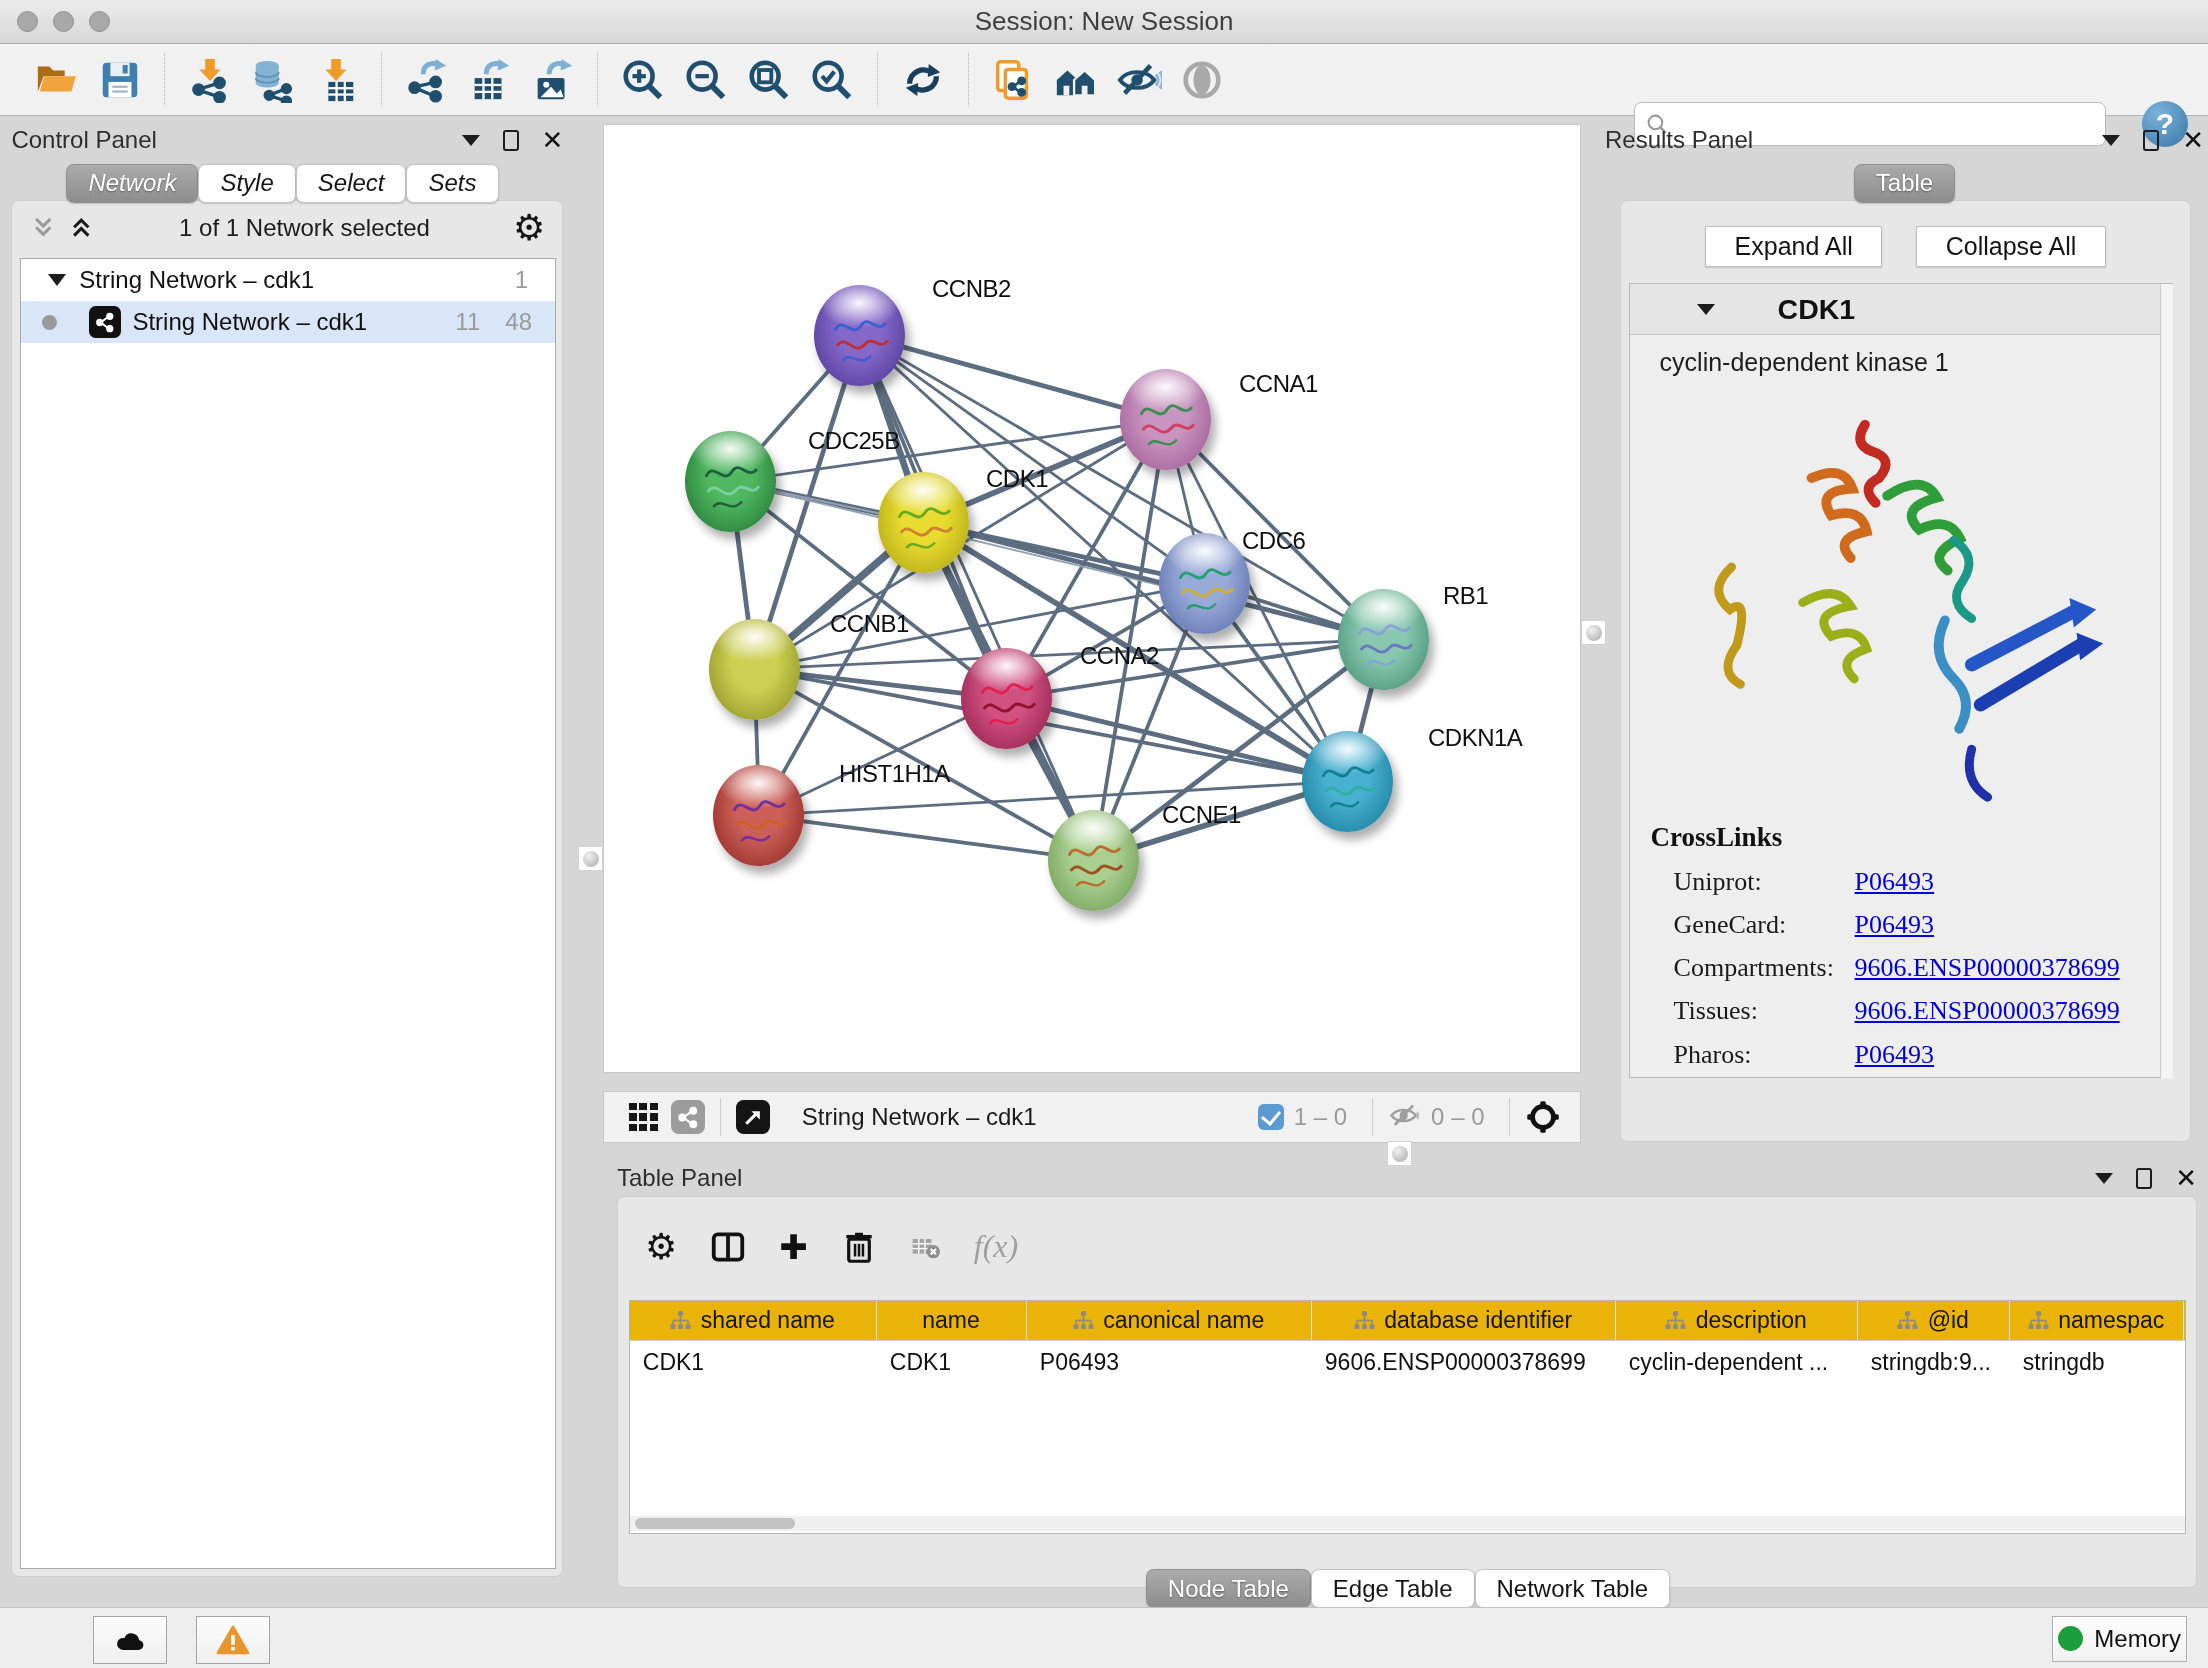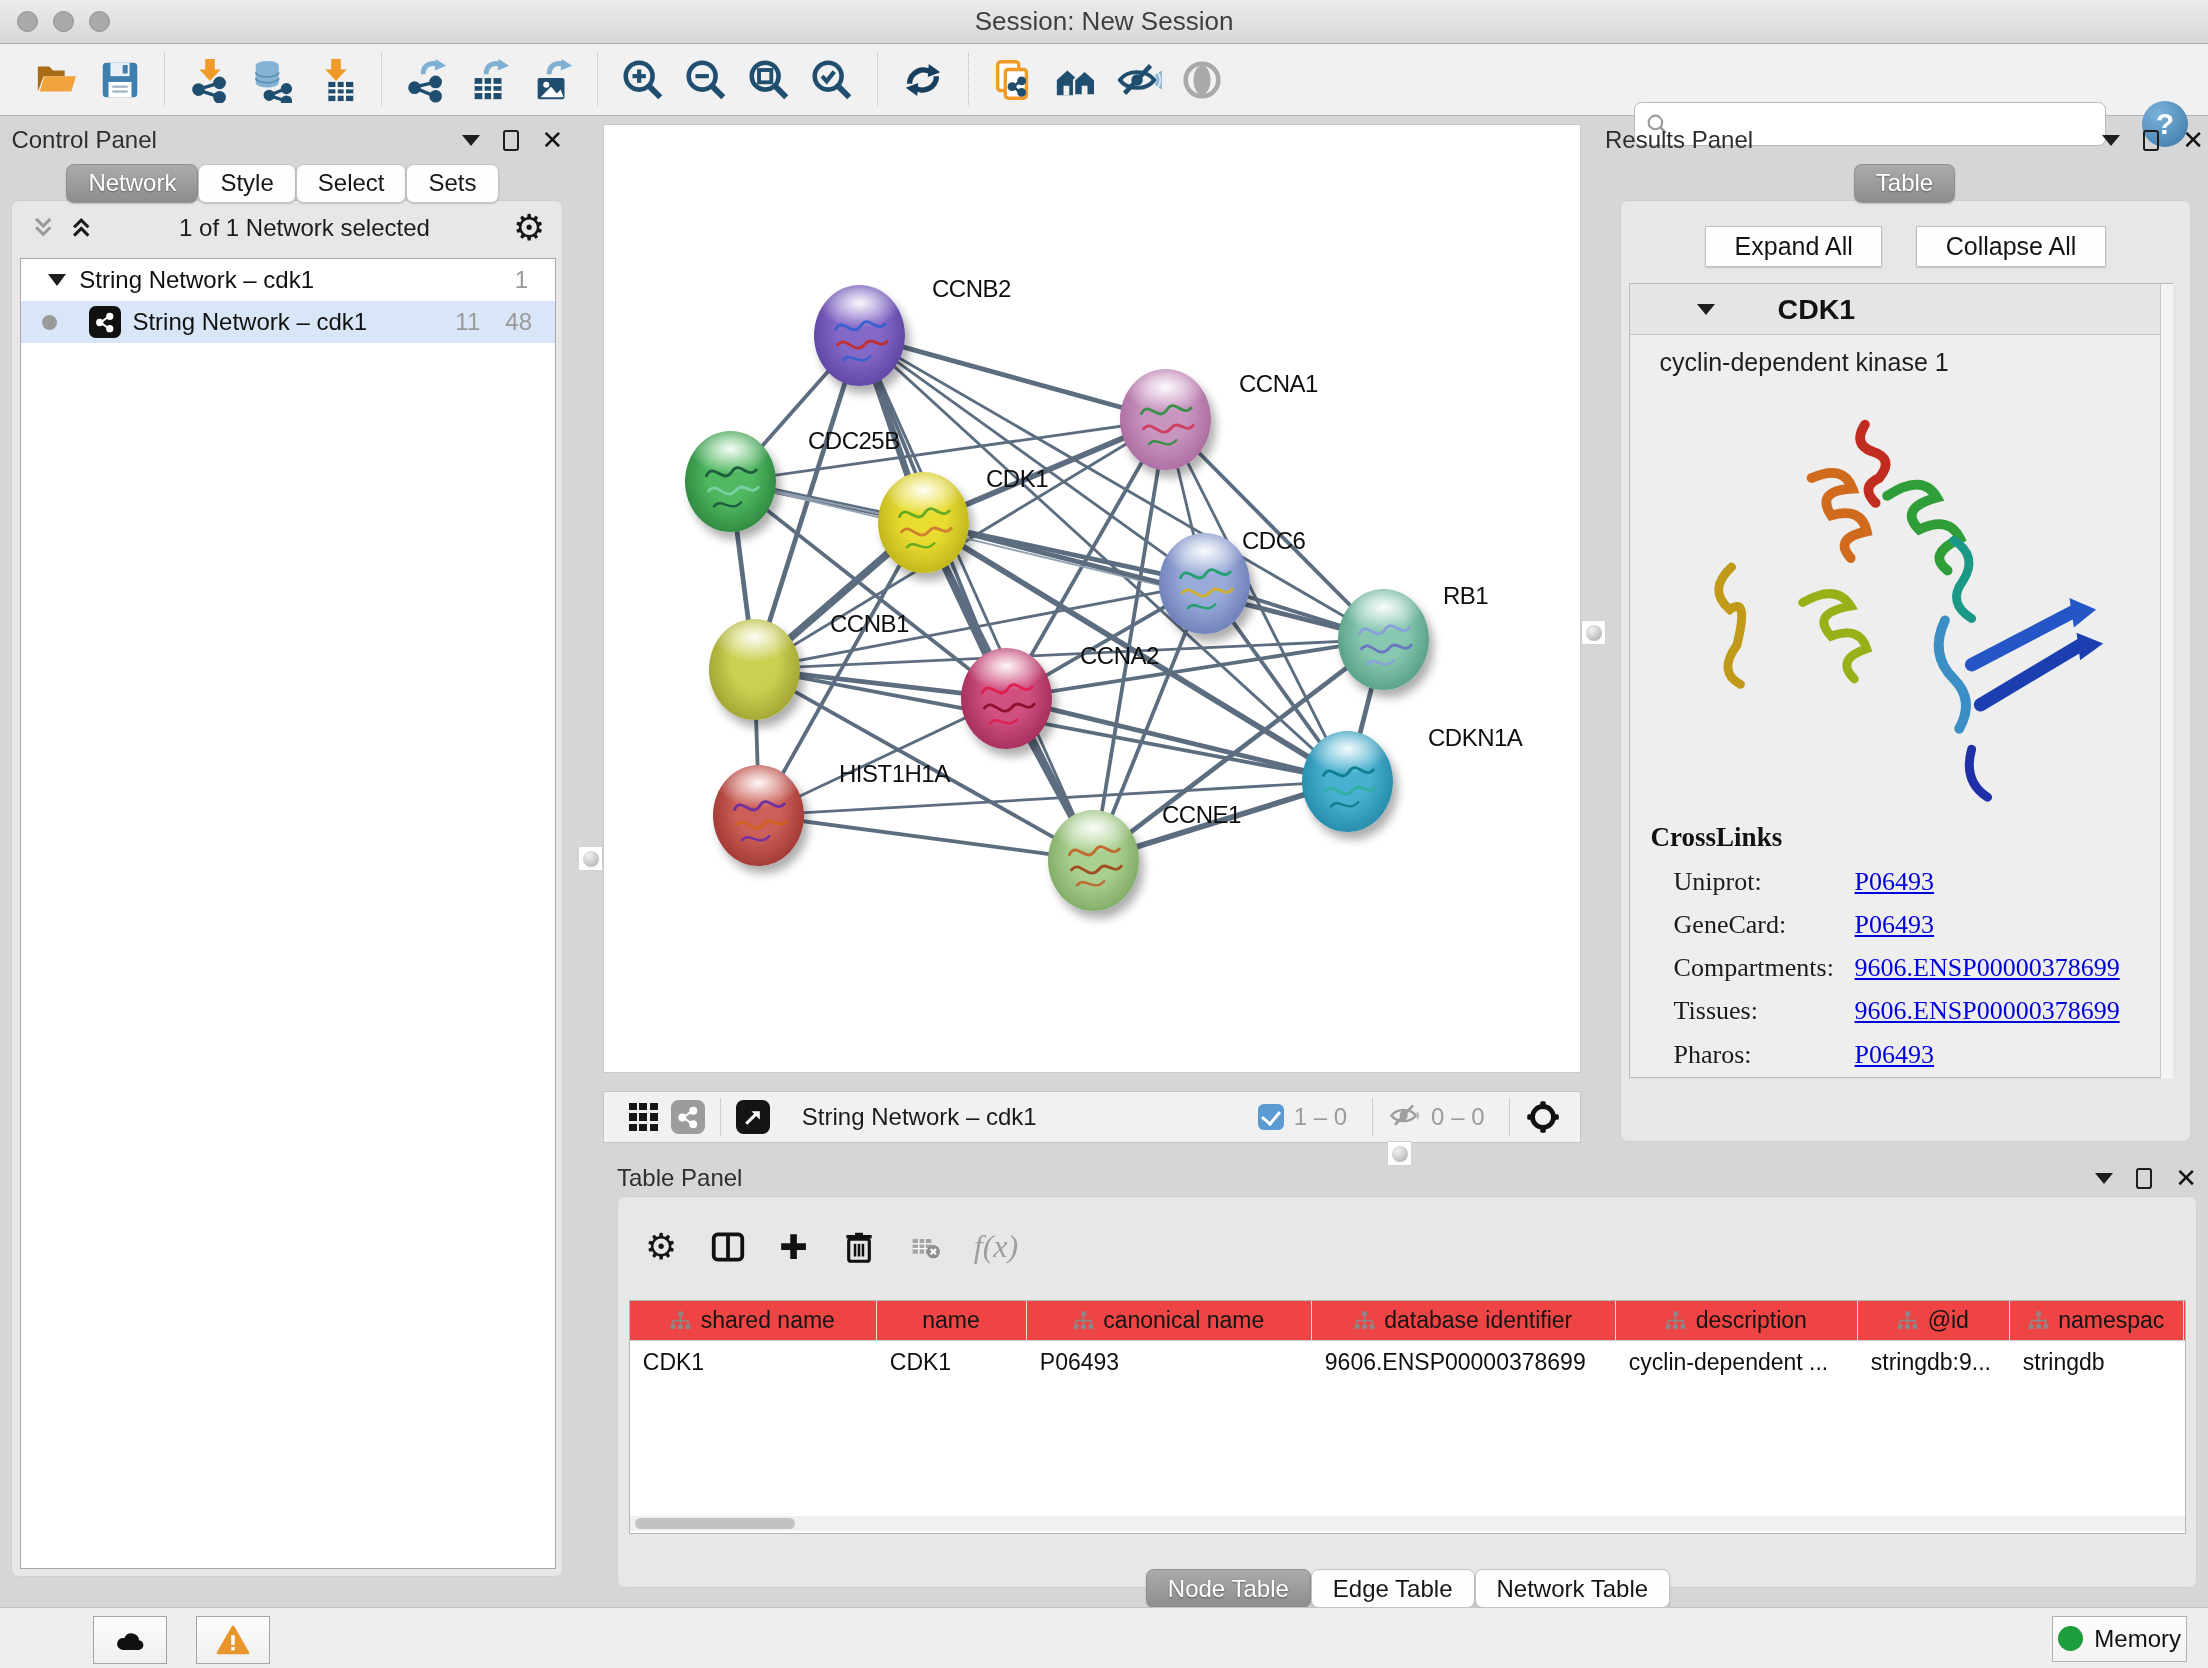--- a/index.html
+++ b/index.html
@@ -37,21 +37,21 @@
 
   .tab { height:39px; border:1px solid #c3c3c3; background:#fefefe; border-radius:7.6px;
     display:flex; align-items:center; justify-content:center; font-size:24px; color:#161616;
     box-shadow:0 1px 1.9px rgba(0,0,0,.18); padding:0 21px; }
   .tab.active { background:linear-gradient(#ababab,#8d8d8d); color:#fff; border-color:#8f8f8f; text-shadow:0 1px 1.9px rgba(0,0,0,.4); }
 
   
   #control-panel { position:absolute; left:11.4px; top:124px; width:552px; height:1453px; }
   #cp-header { display:flex; align-items:center; height:32px; }
   #cp-header .panel-title { flex:1; }
-  #cp-tabs { display:flex; margin:7.6px 0 0 55px; position:relative; z-index:2; }
+  #cp-tabs { display:flex; margin:7.6px 0 0 55px; position:relative; z-index:2;font-style:italic; }
   #cp-body { position:absolute; left:0; top:76px; width:552px; height:1377px;
     background:#e7e7e7; border:1px solid #cfcfcf; border-radius:7.6px; }
   #cp-statusrow { height:53px; display:flex; align-items:center; padding:0 17px; }
   #cp-statusrow svg { width:28.5px; height:28.5px; }
   #cp-status { flex:1; text-align:center; font-size:24px; color:#1c1c1c; }
   .gear-glyph { font-size:36px; color:#151515; line-height:1; }
   #net-list { position:absolute; left:7.6px; top:57px; width:536px; height:1311px; background:#fff; border:1px solid #a9a9a9; }
   .tree-row { height:42px; display:flex; align-items:center; font-size:24px; color:#111; }
   .tree-row .num { color:#9a9a9a; }
   .tree-row.selected { background:#d9e6f7; }
@@ -117,21 +117,21 @@
   
   #tp-titlebar { position:absolute; left:617px; top:1162px; width:1580px; height:32px; display:flex; align-items:center; }
   #tp-titlebar .panel-title { flex:1; }
   #table-panel { position:absolute; left:617px; top:1196px; width:1580px; height:392px;
     background:#e7e7e7; border:1px solid #cfcfcf; border-radius:7.6px; }
   #tp-toolbar { height:99px; display:flex; align-items:center; padding-left:27px; gap:32px; }
   #tp-toolbar svg { width:38px; height:38px; }
   .plus-glyph { font-size:34px; font-weight:bold; color:#111; }
   .fx-glyph { font-family:"Liberation Serif","DejaVu Serif",serif; font-style:italic; font-size:32px; color:#9f9f9f; }
   #table-box { position:absolute; left:10.5px; top:103px; width:1557px; height:234px; background:#fff; border:1px solid #b5b5b5; }
-  #thead { display:flex; height:40px; border-bottom:1px solid #cfcfcf; background:#ef4444; }
+  #thead { display:flex; height:40px; border-bottom:1px solid #cfcfcf; background:#eab308; }
   .th { display:flex; align-items:center; justify-content:center; gap:9.5px; font-size:23px; color:#141414; border-right:1px solid #dedede; }
   .th svg { width:21px; height:19px; }
   #trow { display:flex; height:42px; }
   .td { font-size:23px; color:#101010; padding-left:13.3px; display:flex; align-items:center; white-space:nowrap; overflow:hidden; }
   #hscroll { position:absolute; left:0; bottom:1.9px; width:1555px; height:15px; background:#f0f0f0; }
   #hscroll i { position:absolute; left:5.7px; top:1.9px; width:160px; height:11.4px; border-radius:5.7px; background:#c2c2c2; }
   #tp-tabs { position:absolute; left:0; bottom:-21px; width:1580px; display:flex; justify-content:center; }
 
   
   #statusbar { position:absolute; left:0; top:1607px; width:2208px; height:61px;

